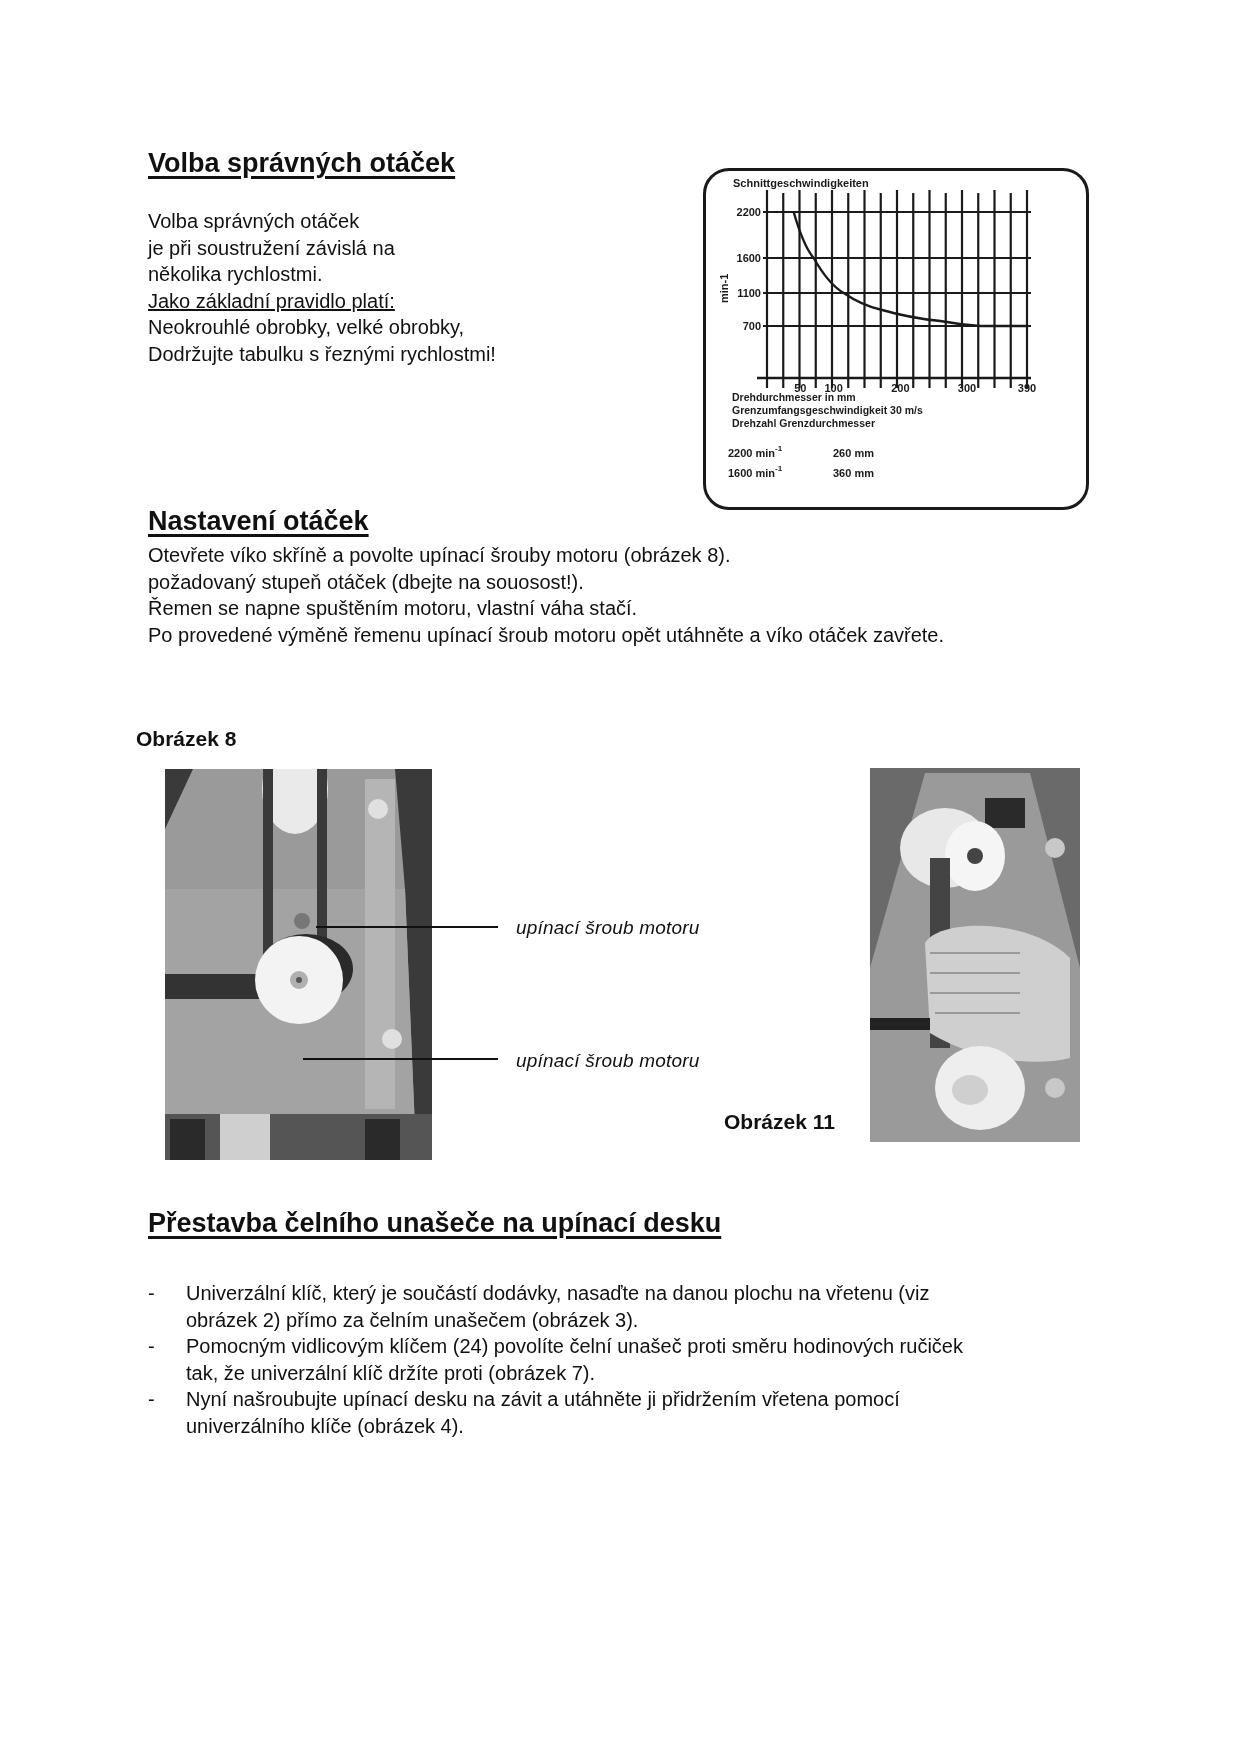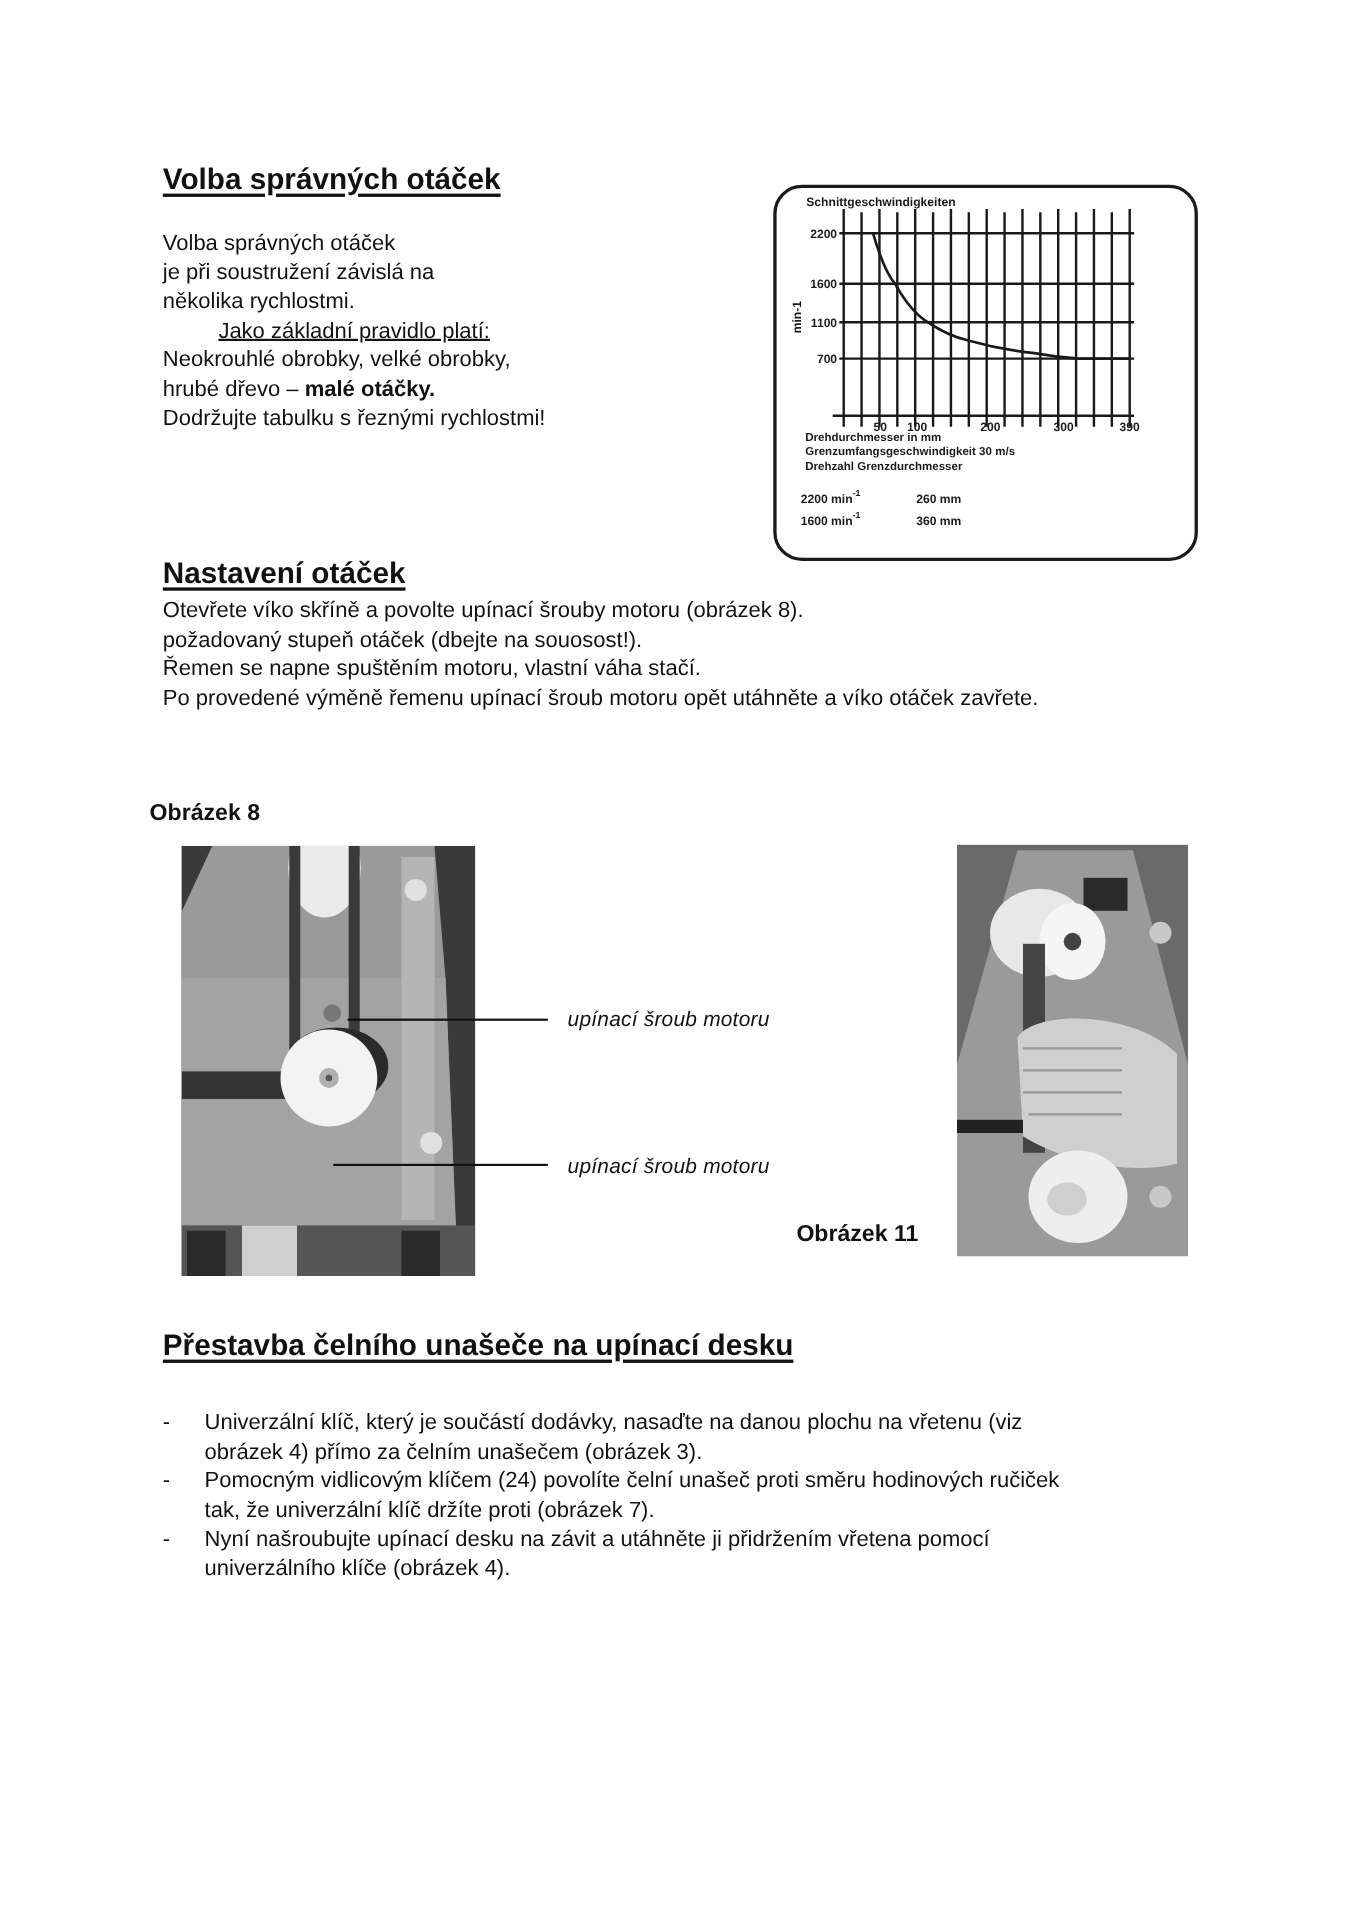--- a/index.html
+++ b/index.html
@@ -1,21 +1,21 @@
 <!DOCTYPE html>
 <html><head>
 <meta charset="utf-8">
 <style>
   html, body { margin:0; padding:0; background:#ffffff; }
   body { width:1240px; height:1754px; position:relative; overflow:hidden;
          font-family:"Liberation Sans", sans-serif; color:#111; }
   .abs { position:absolute; }
   .h { font-weight:bold; font-size:27px; text-decoration:underline; text-decoration-thickness:3px; text-underline-offset:4px; white-space:nowrap; }
   .p { font-size:20px; line-height:26.5px; white-space:nowrap; }
-  .u { text-decoration:underline;text-align:center; }
+  .u { text-decoration:underline; }
   .b { font-weight:bold; }
   .caption { font-weight:bold; font-size:21px; white-space:nowrap; }
   .lbl { font-size:19px; white-space:nowrap; letter-spacing:0.2px;font-style:italic; }
   .leader { position:absolute; height:2px; background:#111; }
   .bullet-row { position:absolute; left:148px; font-size:20px; line-height:26.5px; white-space:nowrap; }
   .dash { position:absolute; left:0; }
   .btext { position:absolute; left:38px; }
   #chart-box { position:absolute; left:703px; top:168px; width:386px; height:342px;
                border:3px solid #1a1a1a; border-radius:26px; box-sizing:border-box; background:#fff; }
   svg text { font-family:"Liberation Sans", sans-serif; font-weight:bold; fill:#1a1a1a; }
@@ -25,21 +25,20 @@
 <body>
 
 <div class="abs h" style="left:148px; top:148px;">Volba správných otáček</div>
 
 <div class="abs p" style="left:148px; top:208px;">
   <div>Volba správných otáček</div>
   <div>je při soustružení závislá na</div>
   <div>několika rychlostmi.</div>
   <div class="u">Jako základní pravidlo platí:</div>
   <div>Neokrouhlé obrobky, velké obrobky,</div>
-  <div><span>hrubé dřevo – </span><span class="b">malé otáčky.</span></div>
   <div>Dodržujte tabulku s řeznými rychlostmi!</div>
 </div>
 
 <div id="chart-box"></div>
 <svg id="chart-svg" class="abs" style="left:703px; top:168px;" width="386" height="342">
   <text id="c-title" x="30" y="19" font-size="11">Schnittgeschwindigkeiten</text>
   <g id="grid">
       <line x1="64" x2="64" y1="22" y2="220" stroke="#1a1a1a" stroke-width="2.2"></line>
       <line x1="80.25" x2="80.25" y1="25" y2="220" stroke="#1a1a1a" stroke-width="2.2"></line>
       <line x1="96.5" x2="96.5" y1="22" y2="220" stroke="#1a1a1a" stroke-width="2.2"></line>
@@ -152,21 +151,21 @@
     <rect x="0" y="250" width="60" height="12" fill="#222"></rect>
   </svg>
 </div>
 
 <div class="abs h" style="left:148px; top:1208px;text-align:center;">Přestavba čelního unašeče na upínací desku</div>
 
 <div class="bullet-row" style="top:1280px;">
   <span class="dash">-</span>
   <div class="btext">
     <div>Univerzální klíč, který je součástí dodávky, nasaďte na danou plochu na vřetenu (viz</div>
-    <div>obrázek 4) přímo za čelním unašečem (obrázek 3).</div>
+    <div>obrázek 2) přímo za čelním unašečem (obrázek 3).</div>
   </div>
 </div>
 <div class="bullet-row" style="top:1333px;">
   <span class="dash">-</span>
   <div class="btext">
     <div>Pomocným vidlicovým klíčem (24) povolíte čelní unašeč proti směru hodinových ručiček</div>
     <div>tak, že univerzální klíč držíte proti (obrázek 7).</div>
   </div>
 </div>
 <div class="bullet-row" style="top:1386px;">

